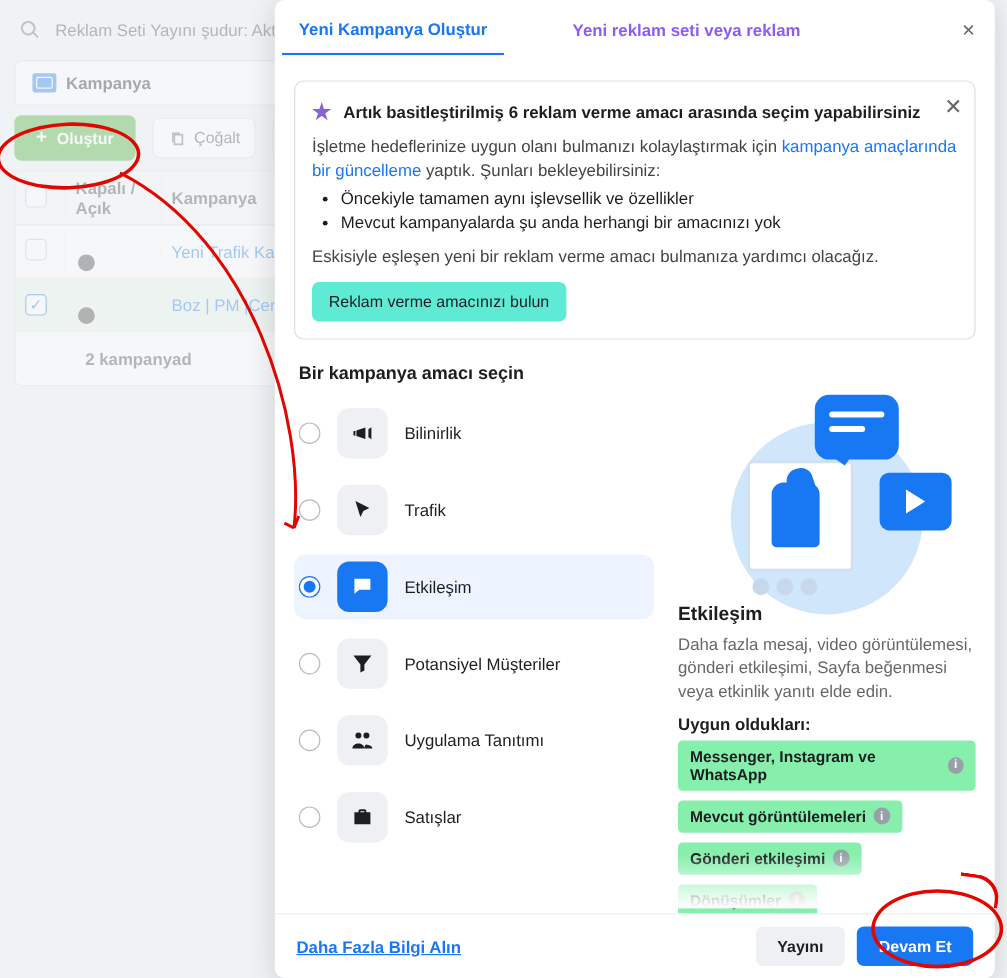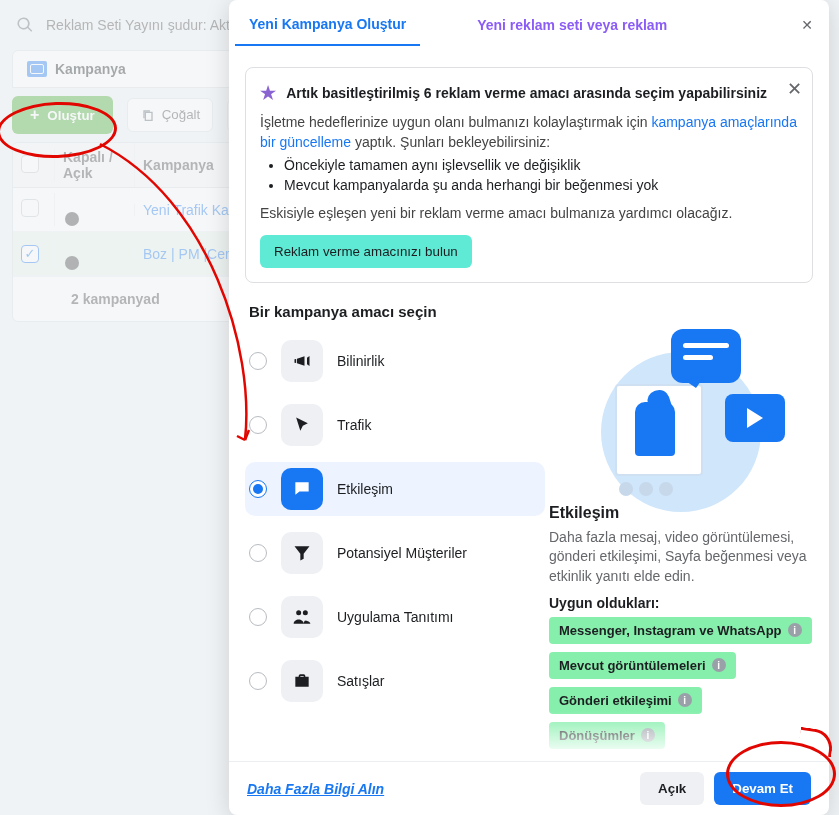--- a/index.html
+++ b/index.html
@@ -100,21 +100,21 @@
   .note p { color: #444; line-height: 1.45; margin-bottom: 4px; }
   .note ul { margin: 4px 0 10px 24px; }
   .note li { margin: 4px 0; }
   .btn-lite {
     display: inline-block; background: #5eead4; border: none; border-radius: 6px; padding: 9px 14px; font-weight: 400; color: #1c1e21;
   }
 
   .section-title { font-weight: 700; font-size: 15px; margin: 20px 0 14px 4px; }
 
   .objectives {
-    display: grid; grid-template-columns: 300px 1fr; gap: 4px;
+    display: grid; grid-template-columns: 300px 1fr; gap: 20px;
   }
   .obj-list { display: flex; flex-direction: column; gap: 10px; }
   .obj-row {
     display: flex; align-items: center; gap: 14px; padding: 6px 4px; border-radius: 10px;
   }
   .obj-row.active { background: #eef4ff; }
   .radio {
     width: 18px; height: 18px; border-radius: 50%; border: 1.5px solid #b8bcc2; background: #fff; display: inline-flex; align-items: center; justify-content: center;
   }
   .obj-row.active .radio { border-color: #1877f2; }
@@ -154,21 +154,21 @@
   }
   .chip .info {
     width: 14px; height: 14px; border-radius: 50%; background: #9aa0a8; color: #fff; font-size: 10px;
     display: inline-flex; align-items: center; justify-content: center; font-weight: 700;
   }
   .cutoff { position: absolute; left:16px; right:16px; bottom:58px; height:46px; background: linear-gradient(180deg, rgba(255,255,255,0), #fff); pointer-events:none; }
 
   .modal-footer {
     display: flex; align-items: center; padding: 10px 18px; border-top: 1px solid #eceff2;
   }
-  .learn { color: #1877f2; font-weight: 600; font-style: italic; }
+  .learn { color: #1877f2; font-weight: 600; }
   .btn-cancel { margin-left: auto; margin-right: 10px; background:#eef0f3; border:none; border-radius:6px; padding:9px 18px; font-weight:600; color:#1c1e21; }
   .btn-primary { background:#1877f2; color:#fff; border:none; border-radius:6px; padding:9px 18px; font-weight:700; }
 
   
   .anno { position:absolute; pointer-events:none; }
   .oval1 { left:-3px; top:102px; width:120px; height:56px; border:3px solid #e10600; border-radius:50%/50%; transform: rotate(-2deg); }
   .oval2 { right:3px; bottom:8px; width:110px; height:66px; border:3px solid #e10600; border-radius:50%/50%; }
   .tail2 { right:6px; bottom:60px; width:34px; height:26px; border:3px solid #e10600; border-left:none; border-bottom:none; border-radius: 0 20px 0 0; transform: rotate(8deg); }
 
   svg.arrow { position:absolute; left:40px; top:140px; width:230px; height:330px; overflow:visible; }
@@ -245,22 +245,22 @@
       <div class="note-h">
         <span class="star">★</span>
         <span>Artık basitleştirilmiş 6 reklam verme amacı arasında seçim yapabilirsiniz</span>
       </div>
       <p>
         <span>İşletme hedeflerinize uygun olanı bulmanızı kolaylaştırmak için </span>
         <a href="#" class="link">kampanya amaçlarında bir güncelleme</a>
         <span> yaptık. Şunları bekleyebilirsiniz:</span>
       </p>
       <ul>
-        <li>Öncekiyle tamamen aynı işlevsellik ve değişiklik</li>
-        <li>Mevcut kampanyalarda şu anda herhangi bir beğenmesi yok</li>
+        <li>Öncekiyle tamamen aynı işlevsellik ve özellikler</li>
+        <li>Mevcut kampanyalarda şu anda herhangi bir amacınızı yok</li>
       </ul>
       <p>Eskisiyle eşleşen yeni bir reklam verme amacı bulmanıza yardımcı olacağız.</p>
       <button class="btn-lite" style="margin-top:8px">Reklam verme amacınızı bulun</button>
     </div>
 
     <div class="section-title">Bir kampanya amacı seçin</div>
 
     <div class="objectives">
       <div class="obj-list">
 
@@ -362,21 +362,21 @@
             </span>
         </div>
       </div>
     </div>
 
   </div>
   <div class="cutoff"></div>
 
   <div class="modal-footer">
     <a href="#" class="learn">Daha Fazla Bilgi Alın</a>
-    <button class="btn-cancel">Açık</button>
+    <button class="btn-cancel">Yayını</button>
     <button class="btn-primary">Devam Et</button>
   </div>
 </div>
 
 <div class="anno oval1"></div>
 <svg class="arrow anno" viewBox="0 0 230 330">
   <path d="M60 4 C 170 60, 215 210, 205 300" fill="none" stroke="#e10600" stroke-width="2.5"></path>
   <path d="M205 300 l-8 -4 m8 4 l4 -10" fill="none" stroke="#e10600" stroke-width="2.5"></path>
 </svg>
 <div class="anno oval2"></div>

